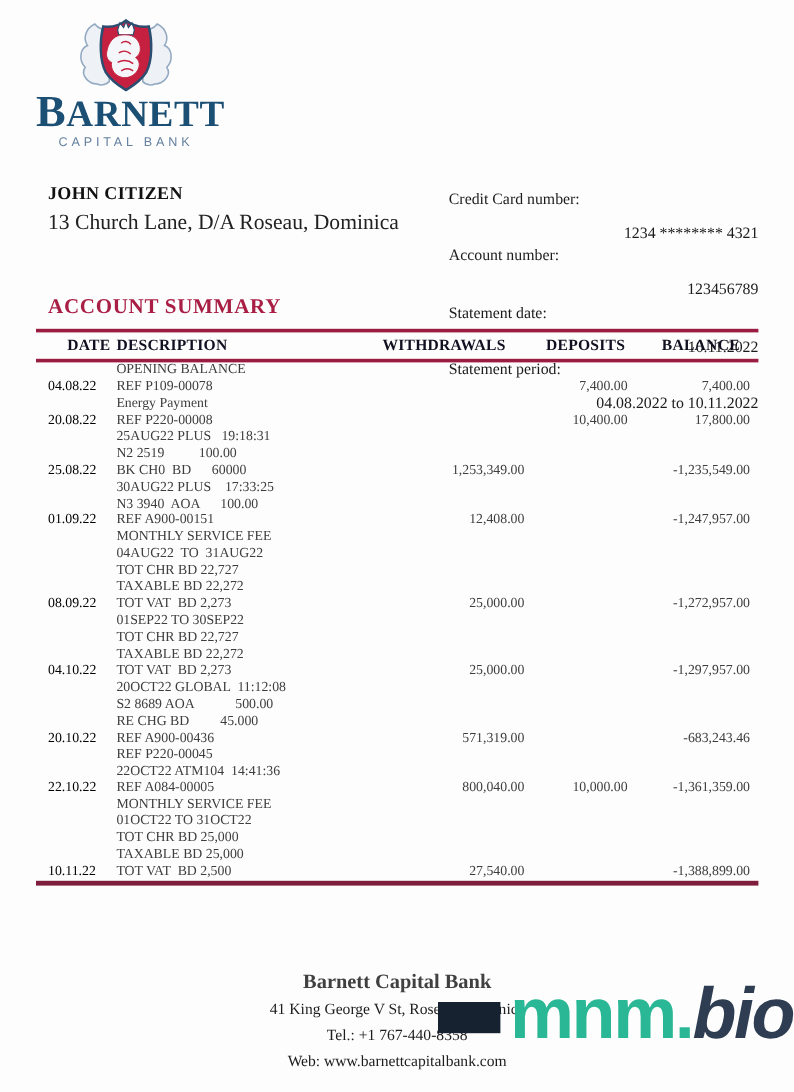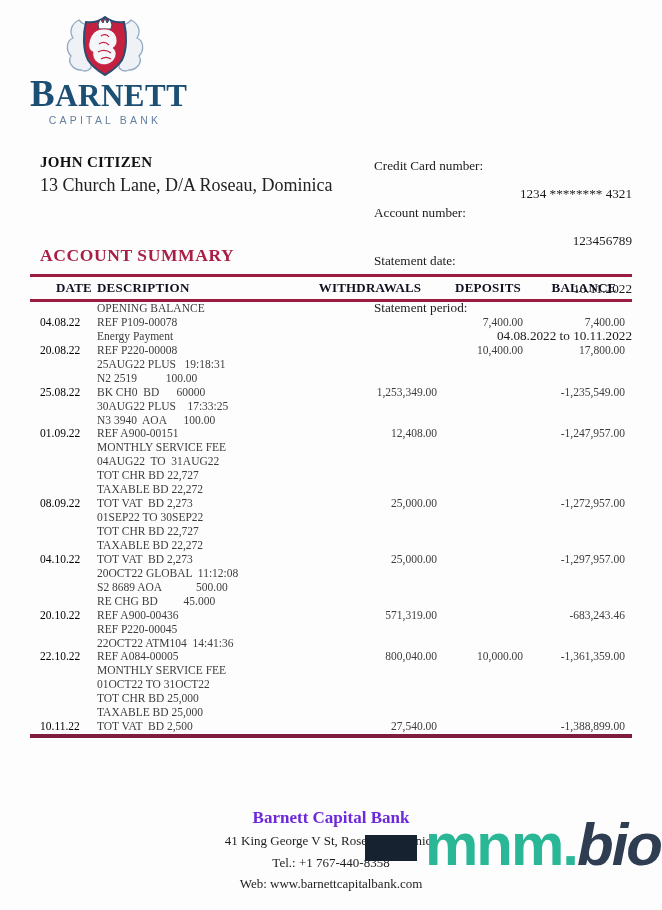--- a/index.html
+++ b/index.html
@@ -44,21 +44,21 @@
   .t-row span { position:absolute; top:0; font-size:11.5px; line-height:13.95px; white-space:pre; }
   .c-date { left:10px; width:60px; font-weight:normal; color:#000; font-size:12px; }
   .c-desc { left:67px; color:#3d3d3d; }
   .c-num  { text-align:right; color:#3d3d3d; }
   .c-wd   { right:195px; width:130px; }
   .c-dep  { right:109px; width:100px; }
   .c-bal  { right:7px;  width:120px; }
 
   
   .footer { position:absolute; left:0; top:806px; width:662px; text-align:center; }
-  .footer-bank { color:#6d28d9; font-weight:bold; font-size:17px; line-height:24px; }
+  .footer-bank { color:#404040; font-weight:bold; font-size:17px; line-height:24px; }
   .footer-line { font-size:13px; color:#1d1d1d; line-height:21.5px; }
 
   
   .wm-box { position:absolute; left:365px; top:835px; width:52px; height:26px; background:#16222f; }
   .watermark { position:absolute; right:1px; top:813px; font-family:"Liberation Sans", sans-serif; font-weight:bold; font-size:60px; line-height:64px; letter-spacing:-2px; white-space:nowrap; }
   .wm-green { color:#2ab795; font-style:normal; }
   .wm-dark { color:#2e3d51; font-style:italic; }
 </style>
 </head>
 <body>

